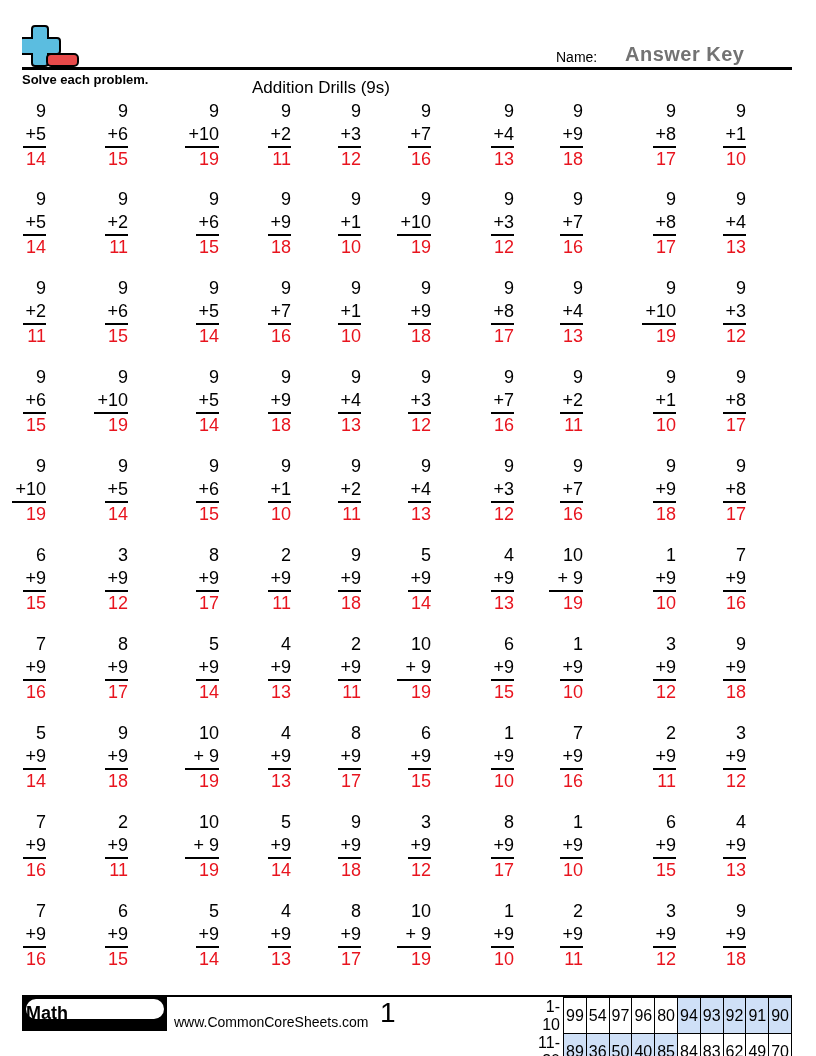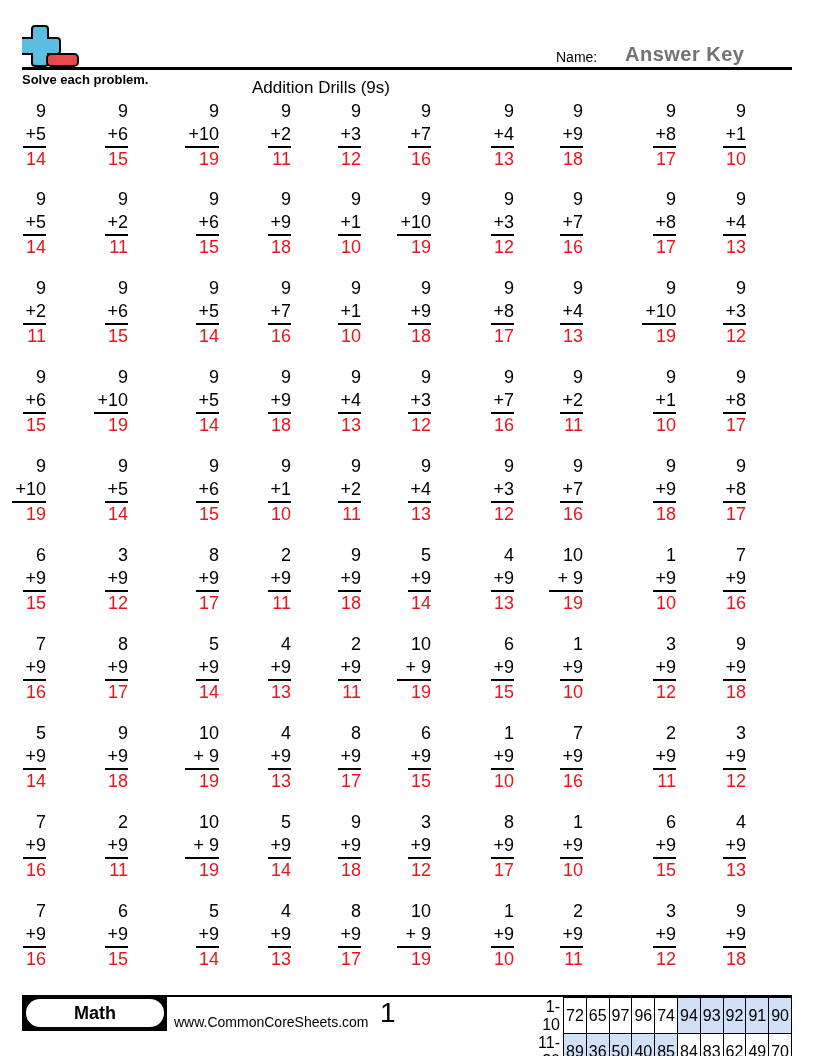--- a/index.html
+++ b/index.html
@@ -10,21 +10,21 @@
   .answer-key { position:absolute; left:625px; top:43px; font-size:20px; font-weight:bold; color:#737373; letter-spacing:0.5px; }
   .header-rule { position:absolute; left:22px; top:67px; width:770px; height:3px; background:#000; }
   .instructions { position:absolute; left:22px; top:72px; font-size:13px; font-weight:bold; }
   .problem { position:absolute; font-size:18px; line-height:23px; text-align:right; }
   .problem .top { color:#000; }
   .problem .bot { color:#000; white-space:pre; }
   .problem .rule { height:1.5px; background:#000; margin:0; }
   .problem .ans { color:#e8141e; }
   .footer-rule { position:absolute; left:22px; top:995px; width:770px; height:2px; background:#000; }
   .math-box { position:absolute; left:22px; top:997px; width:145px; height:34px; background:#000; }
-  .math-pill { position:absolute; left:26px; top:999px; width:138px; height:28px; background:#fff; border-radius:14px; text-align:center; font-size:18px; font-weight:bold; line-height:28px; }
+  .math-pill { position:absolute; left:26px; top:999px; width:138px; height:20px; background:#fff; border-radius:14px; font-size:18px; font-weight:bold; line-height:28px; }
   .website { position:absolute; left:174px; top:1014px; font-size:14px; }
   .page-num { position:absolute; left:380px; top:997px; font-size:28px; }
   .score-table { position:absolute; left:528px; top:997px; border-collapse:collapse; font-size:16px; }
   .score-table td { border:1px solid #000; padding:0 2px; height:15px; text-align:center; width:16px; }
   .score-table td.lbl { border:none; text-align:right; width:30px; padding-right:3px; }
   .score-table td.hl { background:#cfe0f7; }
 </style>
 </head>
 <body>
 
@@ -643,25 +643,25 @@
 
 <div class="footer-rule"></div>
 <div class="math-box"></div>
 <div class="math-pill">Math</div>
 <div class="website">www.CommonCoreSheets.com</div>
 <div class="page-num">1</div>
 <table class="score-table">
     <tbody id="score-body">
       <tr>
         <td class="lbl">1-10</td>
-        <td>72</td>
-        <td>65</td>
+        <td>99</td>
+        <td>54</td>
         <td>97</td>
         <td>96</td>
-        <td>74</td>
+        <td>80</td>
         <td class="hl">94</td>
         <td class="hl">93</td>
         <td class="hl">92</td>
         <td class="hl">91</td>
         <td class="hl">90</td>
       </tr>
       <tr>
         <td class="lbl">11-30</td>
         <td class="hl">89</td>
         <td class="hl">36</td>

